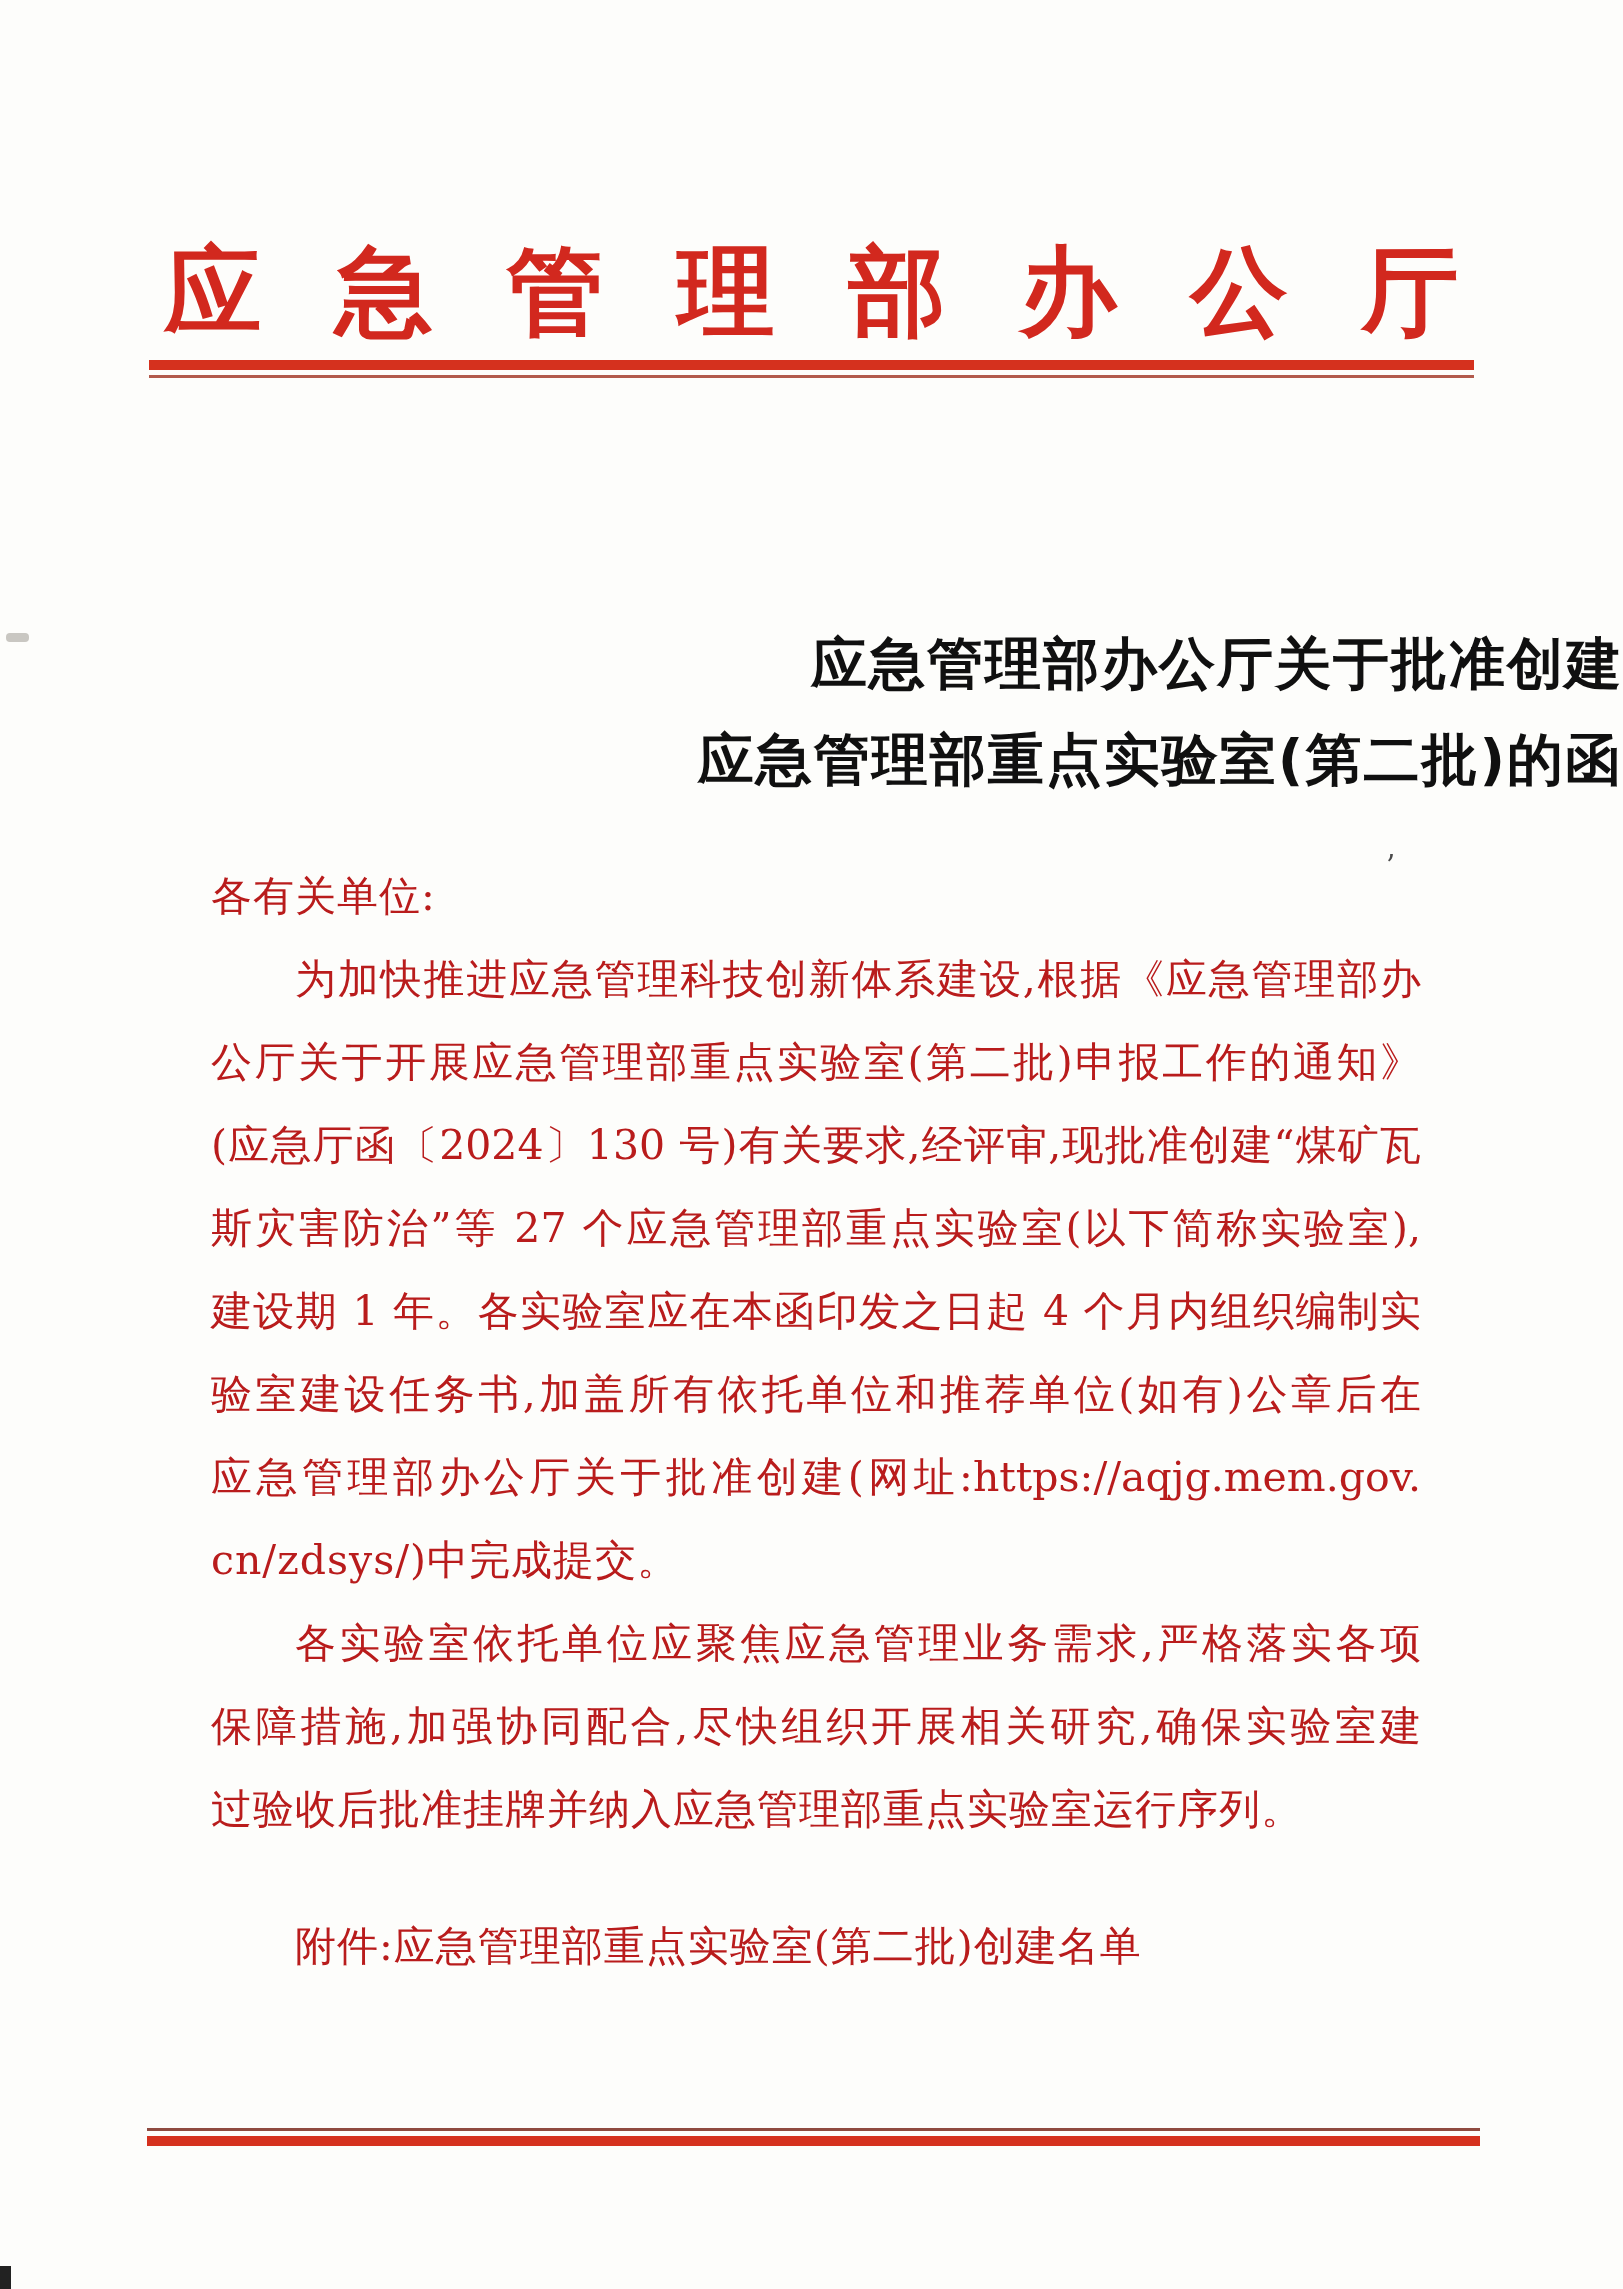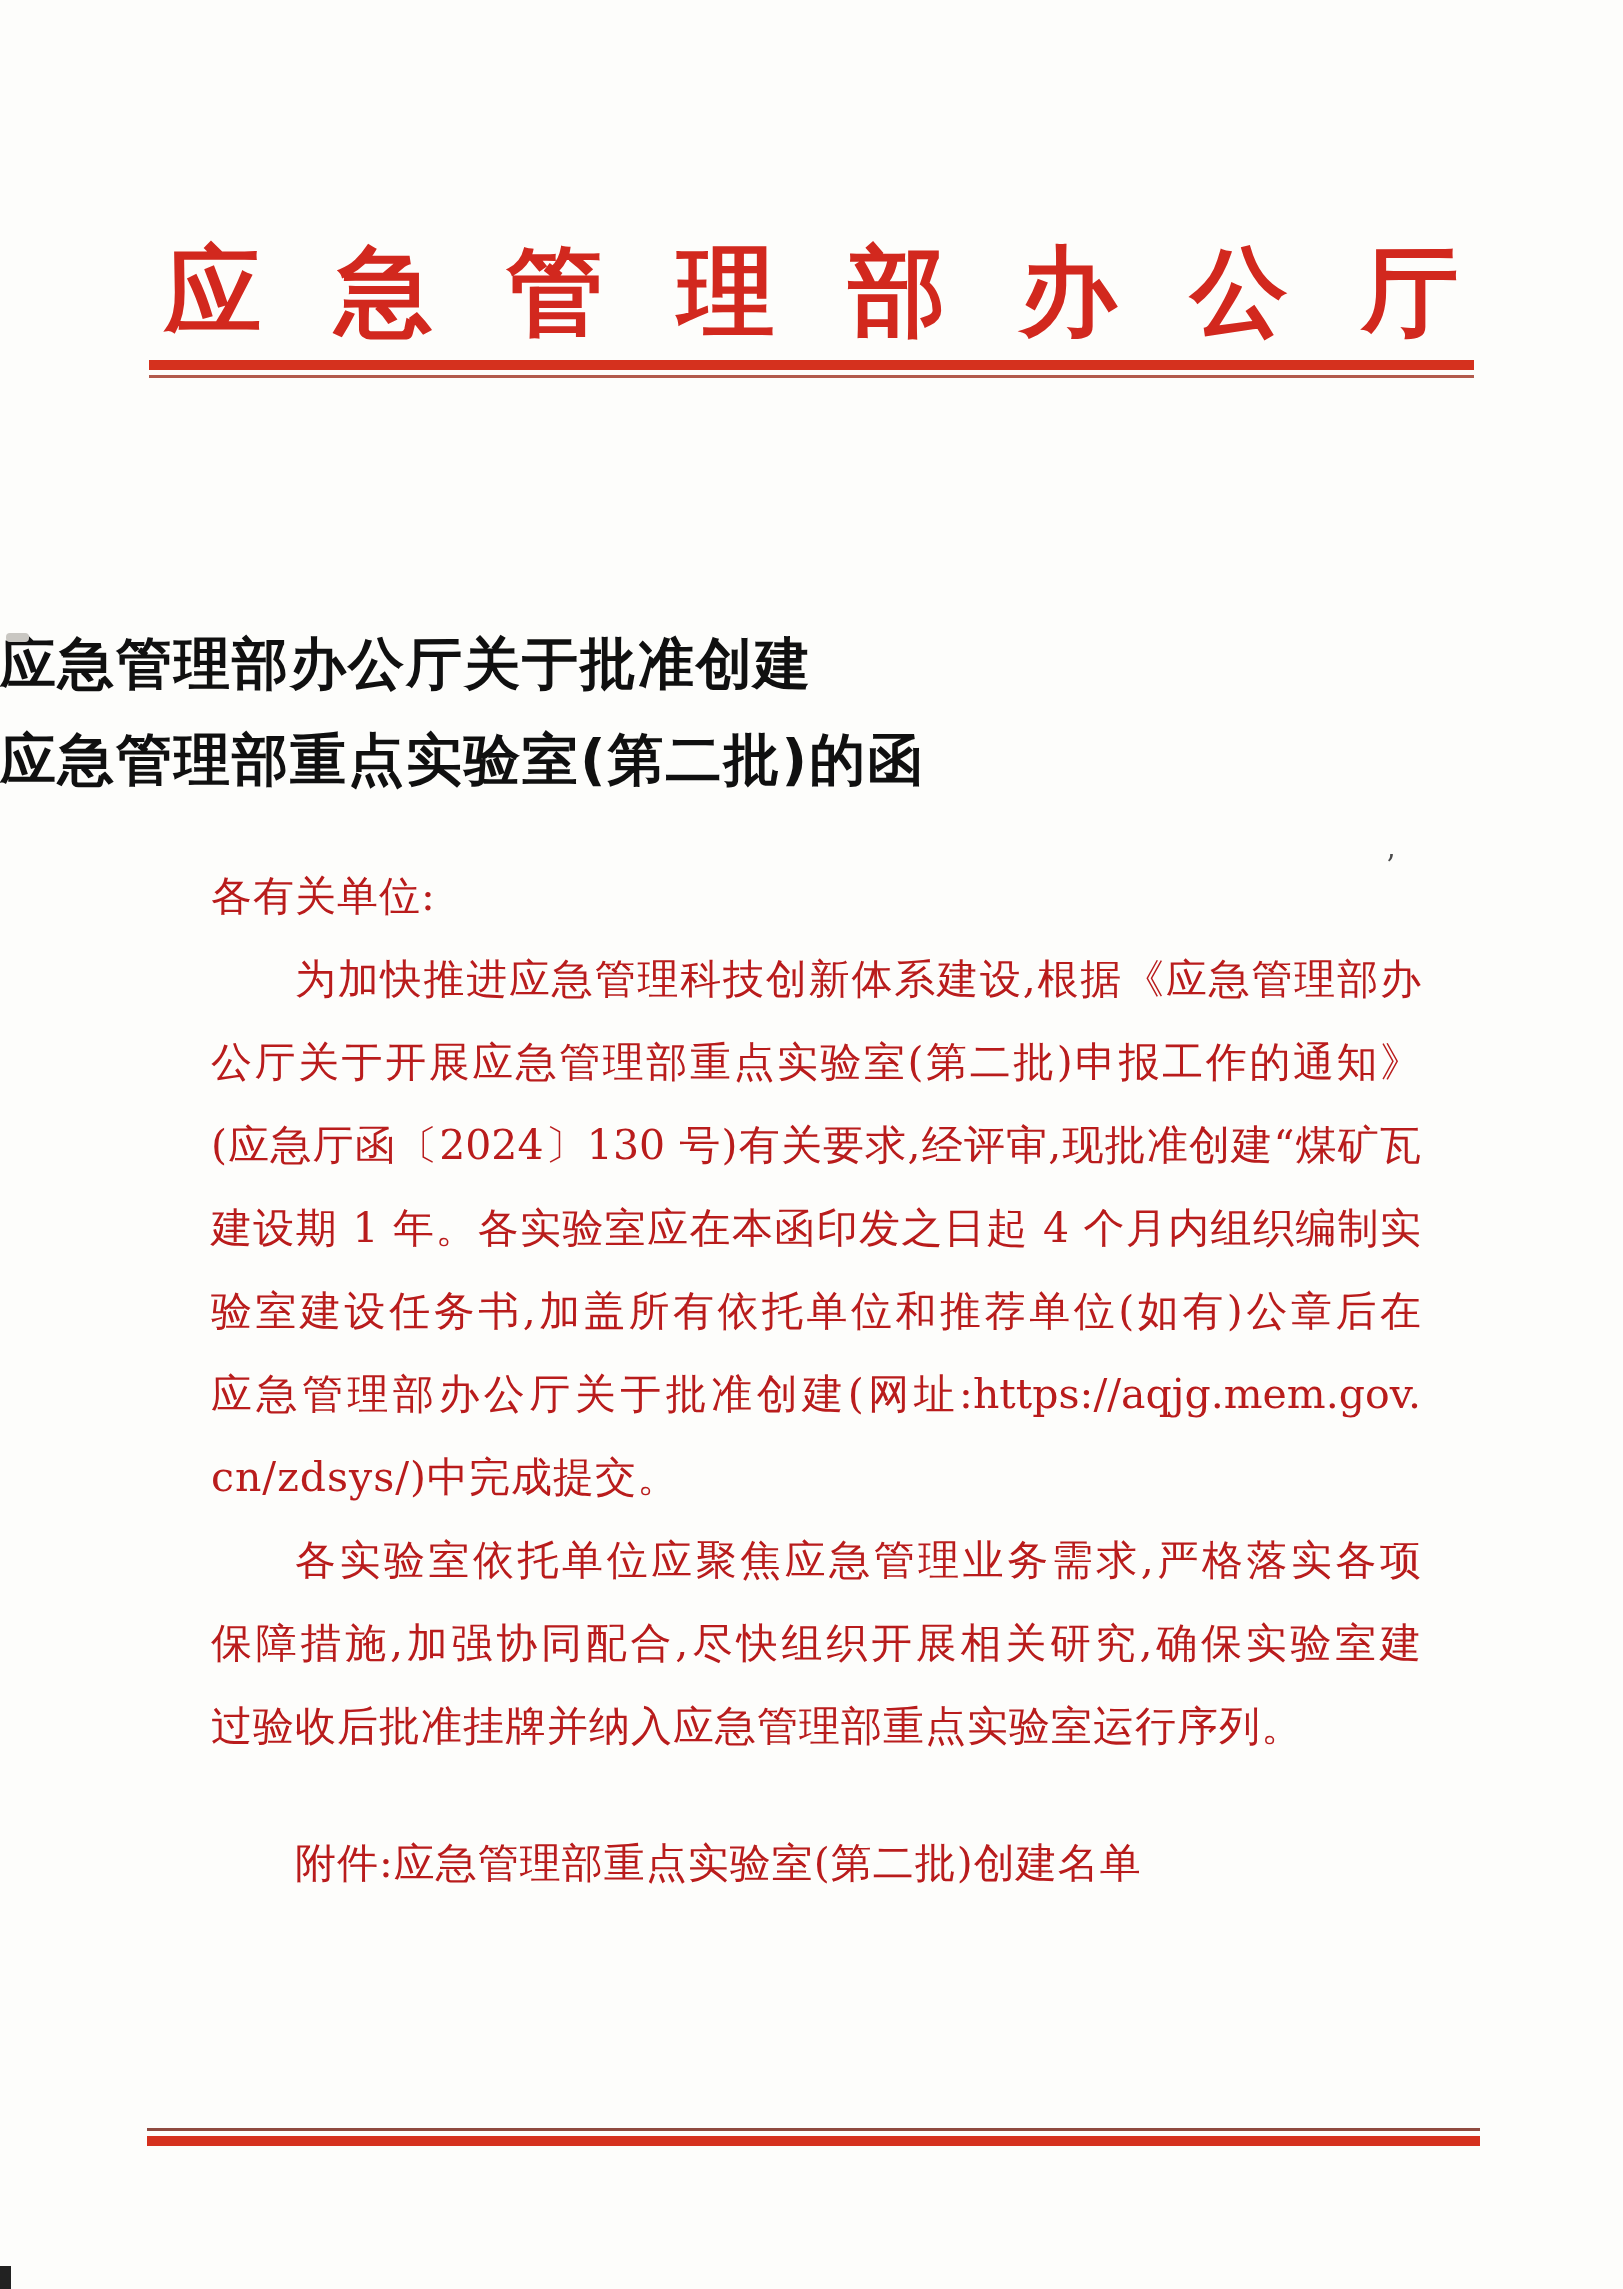--- a/index.html
+++ b/index.html
@@ -29,21 +29,21 @@
   .doc-number{
     position:absolute;top:425px;right:222px;
     font-size:41px;line-height:1.1;
     letter-spacing:2.9px;
     color:#171717;
     white-space:nowrap;
   }
   
   .doc-title{
     position:absolute;top:616px;left:0;right:0;
-    text-align:left;
+    text-align:right;
     font-family:"DejaVu Sans","Liberation Sans",sans-serif;
     font-weight:700;
     font-size:56px;line-height:96px;
     letter-spacing:2px;
     color:#101010;
   }
   
   .body-text{
     position:absolute;top:855px;left:211px;width:1210px;
     font-size:41px;line-height:83px;
@@ -81,20 +81,21 @@
     <div>应急管理部办公厅关于批准创建</div>
     <div>应急管理部重点实验室(第二批)的函</div>
   </div>
 
   <div class="body-text">
 
   <div class="line">各有关单位:</div>
       <div class="line ind just">为加快推进应急管理科技创新体系建设,根据《应急管理部办</div>
       <div class="line just">公厅关于开展应急管理部重点实验室(第二批)申报工作的通知》</div>
       <div class="line just">(应急厅函〔2024〕130 号)有关要求,经评审,现批准创建“煤矿瓦</div>
+      <div class="line just">斯灾害防治”等 27 个应急管理部重点实验室(以下简称实验室),</div>
       <div class="line just">建设期 1 年。各实验室应在本函印发之日起 4 个月内组织编制实</div>
       <div class="line just">验室建设任务书,加盖所有依托单位和推荐单位(如有)公章后在</div>
       <div class="line just">应急管理部办公厅关于批准创建(网址:https://aqjg.mem.gov.</div>
       <div class="line">cn/zdsys/)中完成提交。</div>
       <div class="line ind just">各实验室依托单位应聚焦应急管理业务需求,严格落实各项</div>
       <div class="line just">保障措施,加强协同配合,尽快组织开展相关研究,确保实验室建</div>
       <div class="line">过验收后批准挂牌并纳入应急管理部重点实验室运行序列。</div>
       <div class="line ind gap">附件:应急管理部重点实验室(第二批)创建名单</div>
     </div>
 

